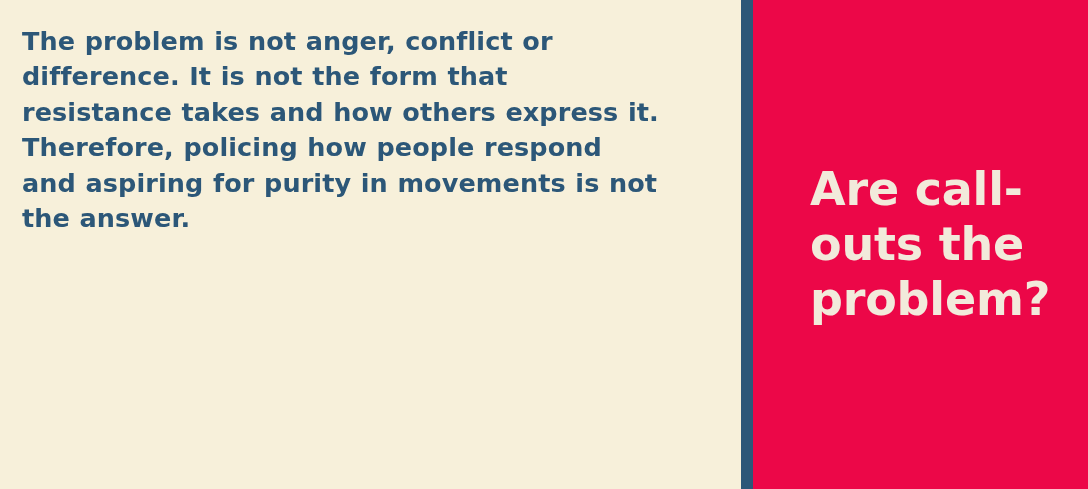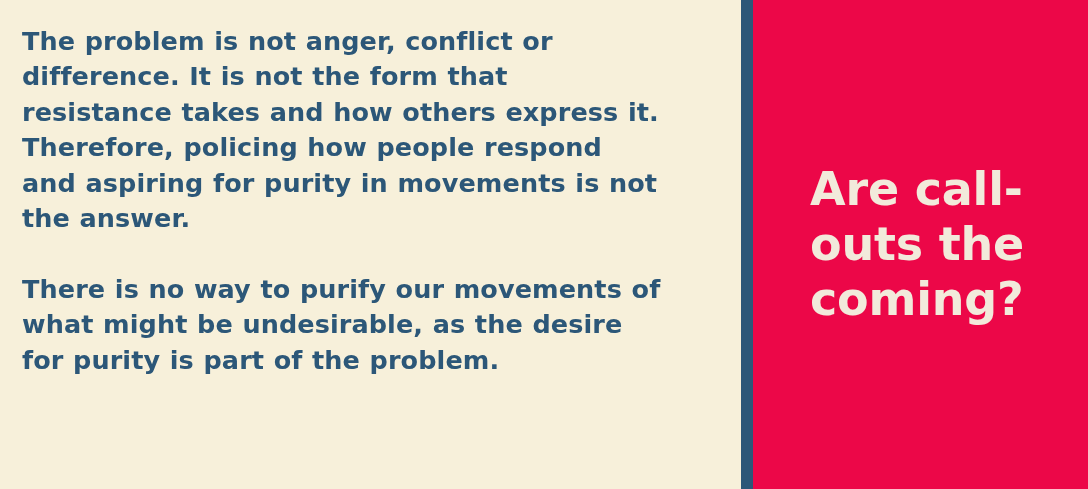--- a/index.html
+++ b/index.html
@@ -91,23 +91,22 @@
   }
 </style>
 </head>
 <body>
 
 <div class="card">
 
   <section class="quote-panel">
     <div class="quote-body">
       <p class="quote-para">The problem is not anger, conflict or difference. It is not the form that resistance takes and how others express it. Therefore, policing how people respond and aspiring for purity in movements is not the answer.</p>
-      <p class="quote-para">There is no way to purify our movements of what might be undesirable, as the desire for purity is part of the problem.</p>
     </div>
   </section>
 
   <div class="divider-bar"></div>
 
   <aside class="headline-panel">
-    <h1 class="headline">Are call-outs the coming?</h1>
+    <h1 class="headline">Are call-outs the problem?</h1>
   </aside>
 
 </div>
 
 </body></html>

